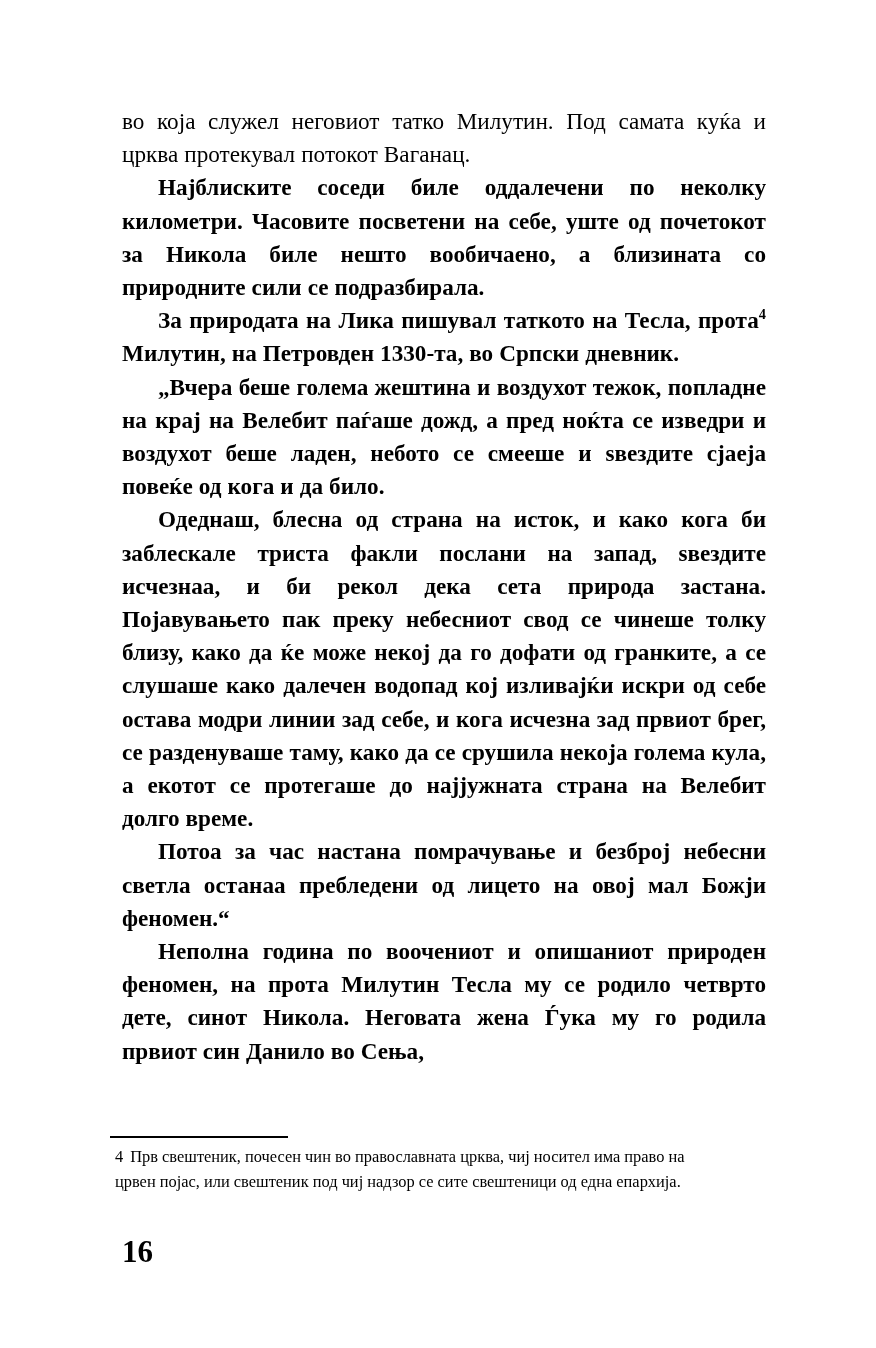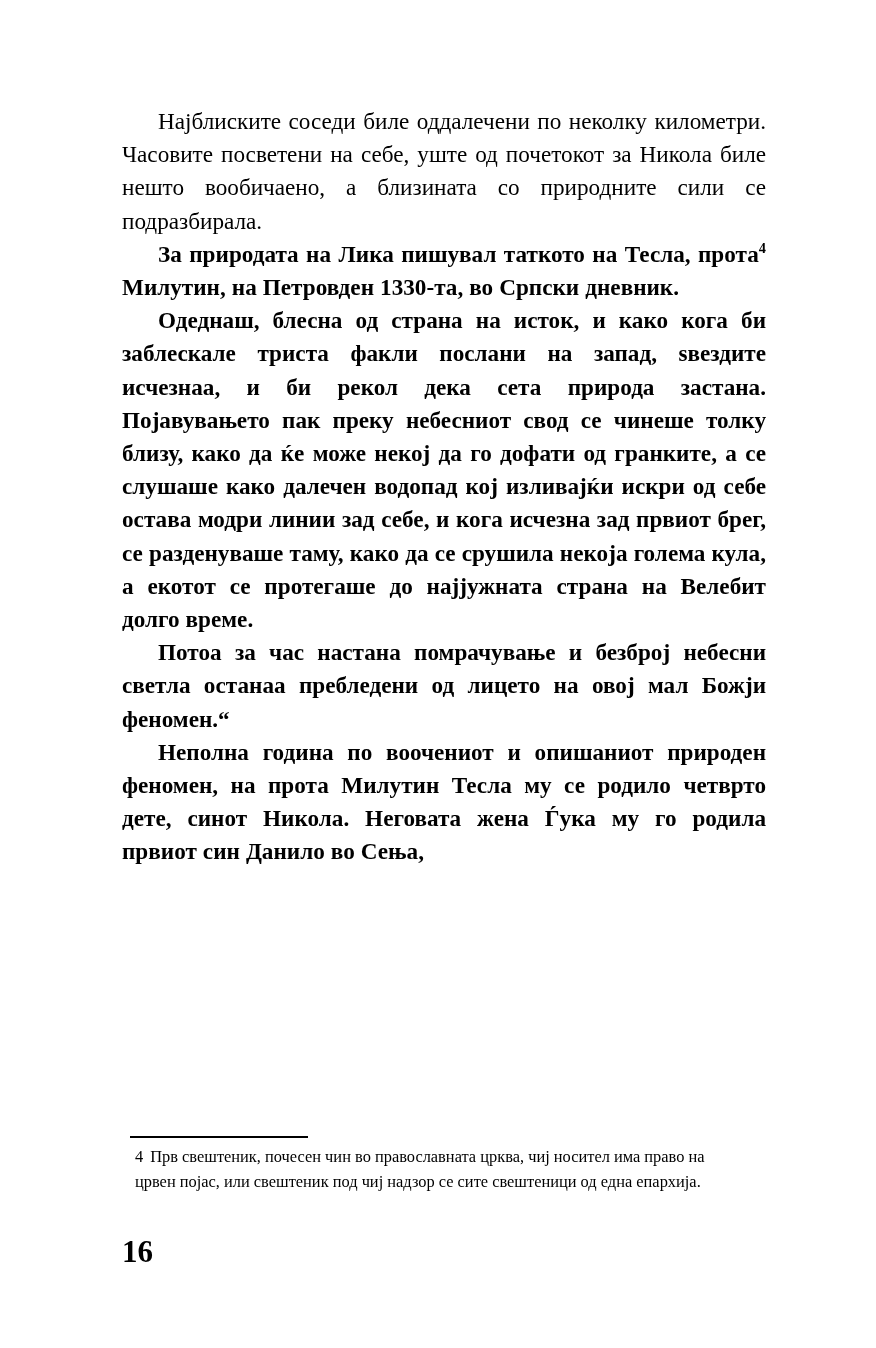--- a/index.html
+++ b/index.html
@@ -44,21 +44,21 @@
     margin-top: 0;
     font-weight: bold;
   }
   sup.fnref {
     font-size: 0.62em;
     vertical-align: super;
     line-height: 0;
   }
   .footnote-zone {
     position: absolute;
-    left: 130px;
+    left: 110px;
     top: 1136px;
     width: 600px;
   }
   .footnote-rule {
     width: 178px;
     height: 0;
     border-top: 2.4px solid #000000;
     margin: 0 0 7px 0;
   }
   .footnote-body {
@@ -81,25 +81,27 @@
     line-height: 1;
   }
 </style>
 </head>
 <body>
 
 <div class="page">
 
   <div class="text-block">
 
+    <p class="para no-indent">во која служел неговиот татко Милутин. Под самата куќа и црква протекувал потокот Ваганац.</p>
 
     <p class="para">Најблиските соседи биле оддалечени по неколку километри. Часовите посветени на себе, уште од почетокот за Никола биле нешто вообичаено, а близината со природните сили се подразбирала.</p>
 
     <p class="para"><span>За природата на Лика пишувал таткото на Тесла, прота</span><sup class="fnref">4</sup><span> Милутин, на Петровден 1330-та, во Српски дневник.</span></p>
 
+    <p class="para">„Вчера беше голема жештина и воздухот тежок, попладне на крај на Велебит паѓаше дожд, а пред ноќта се изведри и воздухот беше ладен, небото се смееше и ѕвездите сјаеја повеќе од кога и да било.</p>
 
     <p class="para">Одеднаш, блесна од страна на исток, и како кога би заблескале триста факли послани на запад, ѕвездите исчезнаа, и би рекол дека сета природа застана. Појавувањето пак преку небесниот свод се чинеше толку близу, како да ќе може некој да го дофати од гранките, а се слушаше како далечен водопад кој изливајќи искри од себе остава модри линии зад себе, и кога исчезна зад првиот брег, се разденуваше таму, како да се срушила некоја голема кула, а екотот се протегаше до најјужната страна на Велебит долго време.</p>
 
     <p class="para">Потоа за час настана помрачување и безброј небесни светла останаа пребледени од лицето на овој мал Божји феномен.“</p>
 
     <p class="para">Неполна година по воочениот и опишаниот природен феномен, на прота Милутин Тесла му се родило четврто дете, синот Никола. Неговата жена Ѓука му го родила првиот син Данило во Сења,</p>
 
   </div>
 
   <div class="footnote-zone">

